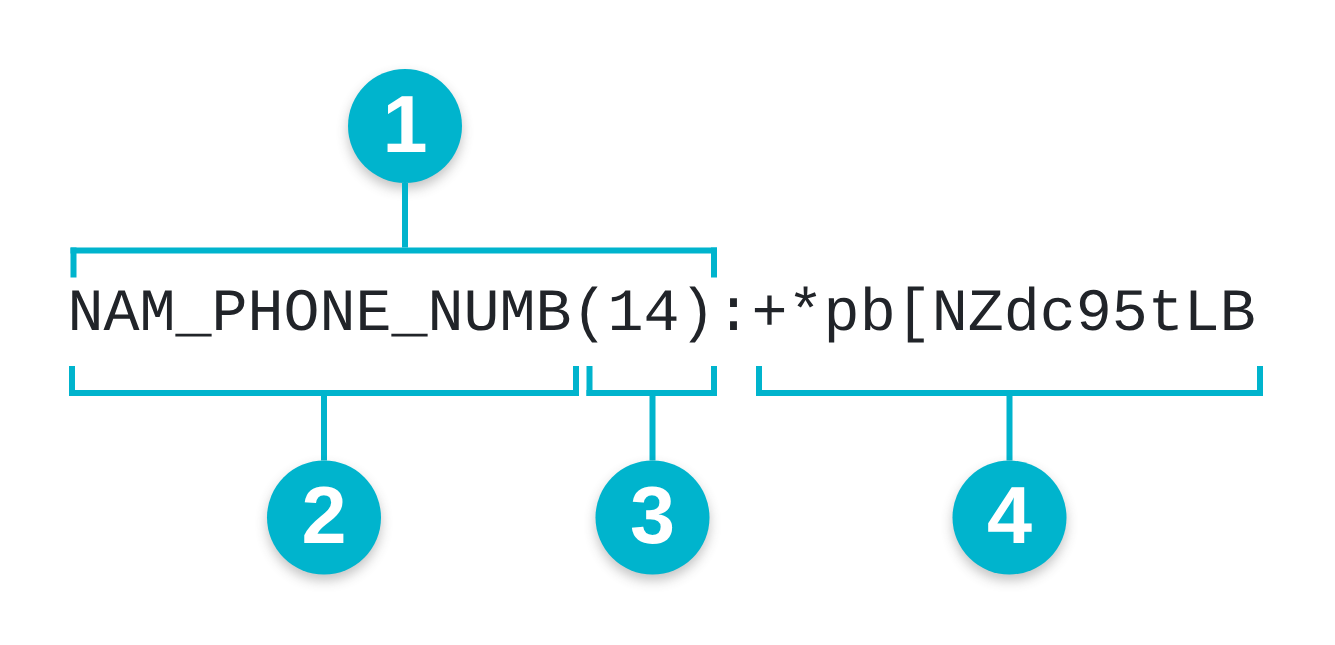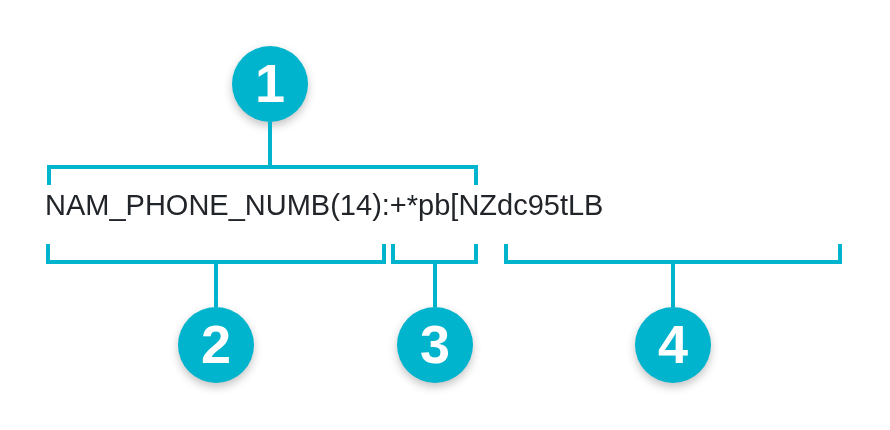--- a/index.html
+++ b/index.html
@@ -16,22 +16,22 @@
     font-family: "Liberation Sans", sans-serif;
   }
   .canvas {
     position: relative;
     width: 890px; height: 430px;
     background: var(--background);
   }
   .code-text {
     position: absolute;
     left: 45px; top: 191px;
-    font-family: Liberation Sans, sans-serif;
-    font-size: 29px;
+    font-family: Liberation Mono, monospace;
+    font-size: 40px;
     line-height: 1;
     white-space: pre;
     color: var(--text);
   }
   .badge {
     position: absolute;
     width: 76px; height: 76px;
     border-radius: 50%;
     background: var(--accent);
     box-shadow: 0 4px 8px rgba(60, 60, 60, 0.30);

